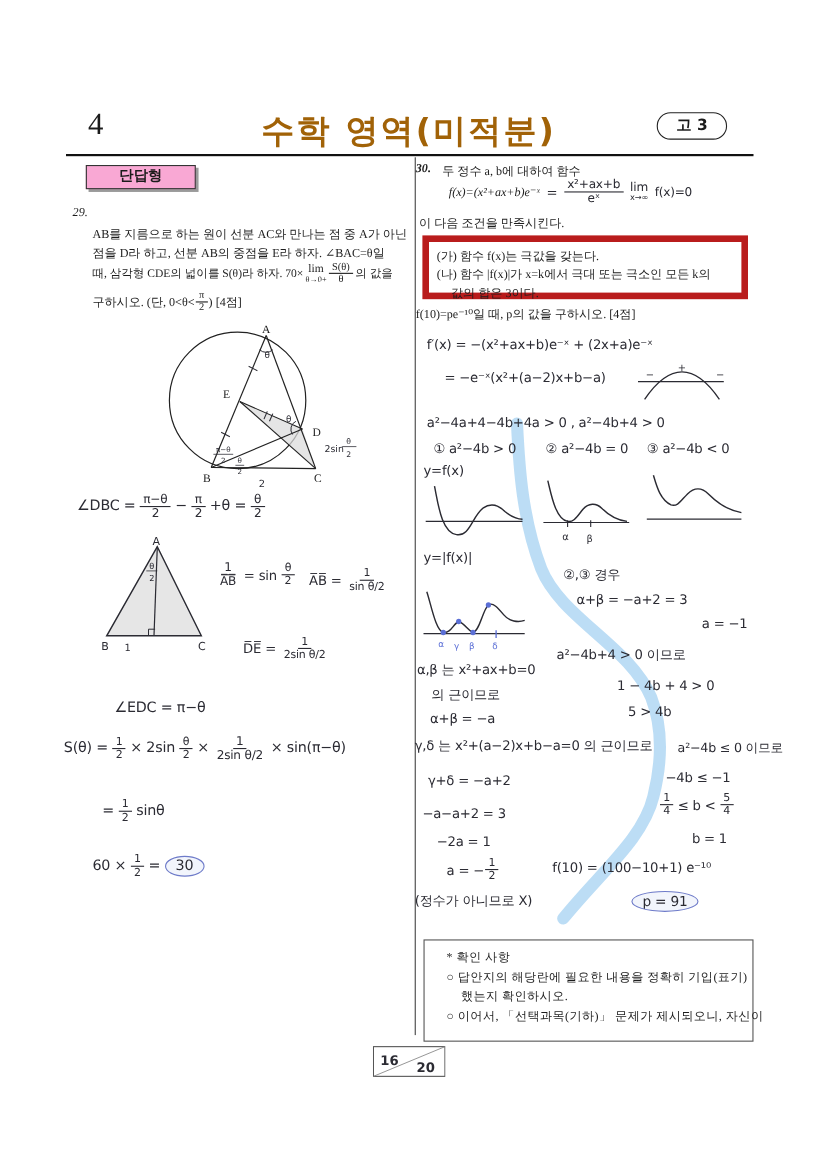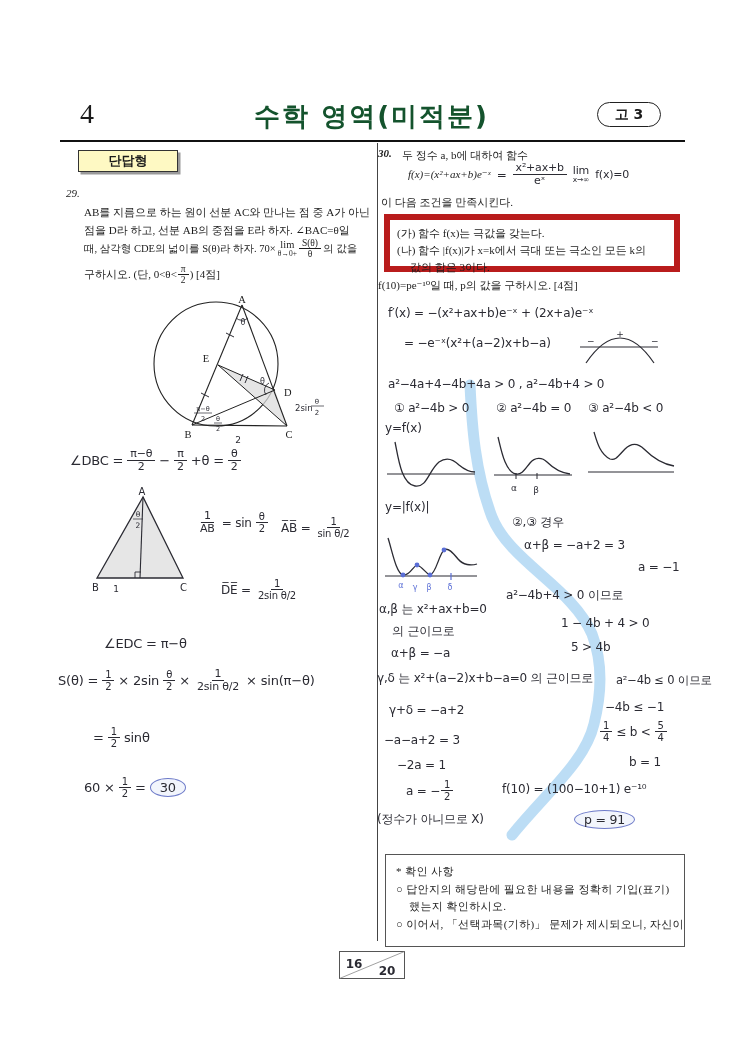--- a/index.html
+++ b/index.html
@@ -14,32 +14,32 @@
   .row{display:flex;align-items:center;gap:4px;white-space:nowrap}
   .frac{display:inline-flex;flex-direction:column;align-items:center;line-height:1.1;vertical-align:middle}
   .frac .num{border-bottom:1px solid currentColor;padding:0 3px;text-align:center}
   .frac .den{padding:0 3px;text-align:center}
   .f11{font-size:11px}.f10{font-size:10px}.f9{font-size:9.5px}
   .lim{display:inline-flex;flex-direction:column;align-items:center;line-height:1}
   .lim .sub{font-size:7.5px}
   .bluecirc{display:inline-block;border:1.6px solid #6e7bc9;border-radius:50%;
             padding:1px 9px;background:rgba(234,238,250,.6)}
   .title{font-family:"DejaVu Sans","Liberation Sans",sans-serif;font-weight:900;
-         font-size:26px;letter-spacing:2px;color:#14532d;white-space:nowrap}
+         font-size:30px;letter-spacing:2px;color:#a16207;white-space:nowrap}
   .badge{font-family:"DejaVu Sans","Liberation Sans",sans-serif;font-weight:bold;font-size:14px;
          border:1.5px solid #222;border-radius:14px;width:62px;height:23px;line-height:23px;
          text-align:center;white-space:nowrap}
-  .secbox{border:1.3px solid #333;background:#fef9c3;box-shadow:2.5px 2.5px 0 #9a9a9a;
+  .secbox{border:1.3px solid #333;background:#f9a8d4;box-shadow:2.5px 2.5px 0 #9a9a9a;
           width:98px;height:20px;line-height:20px;text-align:center;
           font-family:"DejaVu Sans","Liberation Sans",sans-serif;font-weight:bold;font-size:13px}
   .rule{background:#111}
   .vline{background:#444}
   .condbox{border:6px solid #b91c1c;width:296px;height:58px;padding:5px 7px;box-sizing:border-box}
   .condbox .pr{line-height:17px;white-space:nowrap}
-  .checkbox{border:1px solid #555;width:300px;height:93px;padding:8px 10px;box-sizing:border-box}
+  .checkbox{border:1px solid #555;width:300px;height:93px;padding:8px 20px;box-sizing:border-box}
   .checkbox .pr{line-height:17.5px;letter-spacing:.4px;white-space:nowrap}
   .ind{padding-left:13px}
   svg text{font-family:"Liberation Serif","DejaVu Serif",serif;fill:#1b1b1b}
   svg text.svghw{font-family:"DejaVu Sans","Liberation Sans",sans-serif;fill:#2b2b33}
   svg text.bl{fill:#5b6fd6}
 </style>
 </head>
 <body>
 
 <div id="page">

